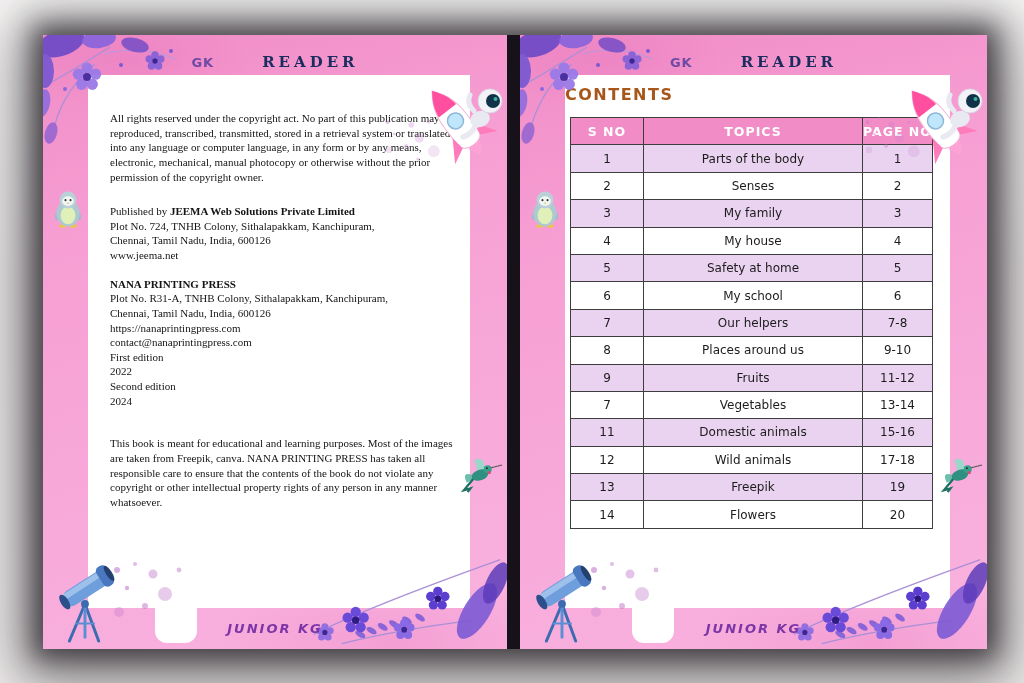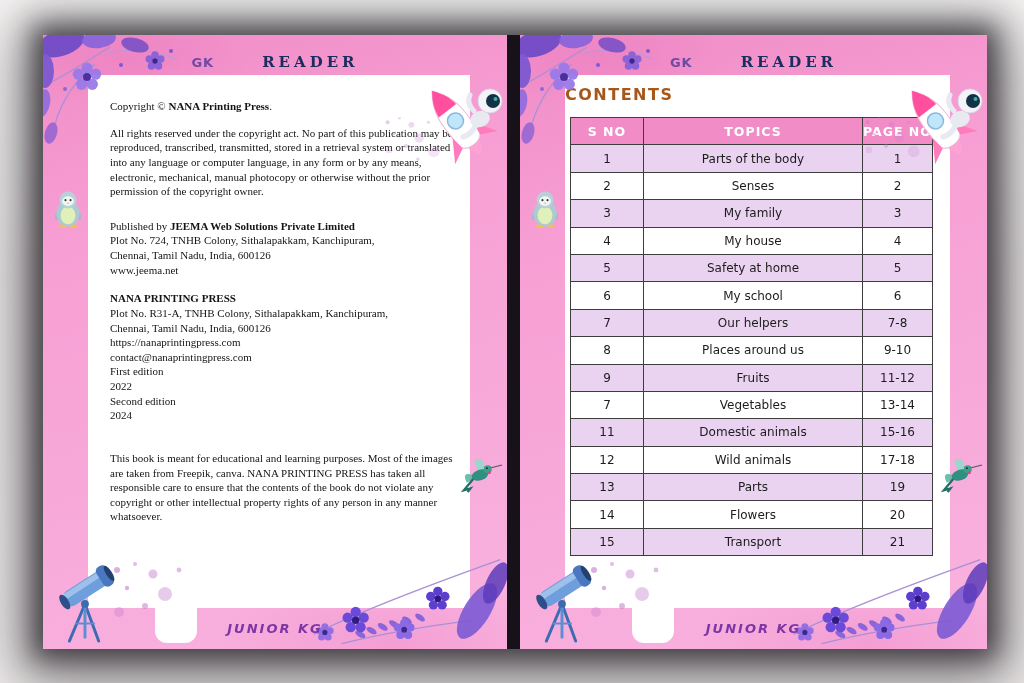--- a/index.html
+++ b/index.html
@@ -213,21 +213,20 @@
     </g>
   </defs>
 </svg>
 
 <div class="stage">
   <div class="book">
 
     <section class="page page-left">
       <div class="white-box">
         <div class="copy-text">
-          <p class="copyright-line"><span>Copyright © </span><strong>NANA Printing Press</strong><span>.</span></p>
           <p class="p-rights">All rights reserved under the copyright act. No part of this publication may be reproduced, transcribed, transmitted, stored in a retrieval system or translated into any language or computer language, in any form or by any means, electronic, mechanical, manual photocopy or otherwise without the prior permission of the copyright owner.</p>
           <div class="pub-block">
             <div><span>Published by </span><strong>JEEMA Web Solutions Private Limited</strong></div>
             <div>Plot No. 724, TNHB Colony, Sithalapakkam, Kanchipuram,</div>
             <div>Chennai, Tamil Nadu, India, 600126</div>
             <div>www.jeema.net</div>
           </div>
           <div class="printer-block">
             <div><strong>NANA PRINTING PRESS</strong></div>
             <div>Plot No. R31-A, TNHB Colony, Sithalapakkam, Kanchipuram,</div>
@@ -343,32 +342,27 @@
                 <td class="td-topic">Domestic animals</td>
                 <td class="td-page">15-16</td>
               </tr>
               <tr>
                 <td class="td-sno">12</td>
                 <td class="td-topic">Wild animals</td>
                 <td class="td-page">17-18</td>
               </tr>
               <tr class="alt">
                 <td class="td-sno">13</td>
-                <td class="td-topic">Parts</td>
+                <td class="td-topic">Freepik</td>
                 <td class="td-page">19</td>
               </tr>
               <tr>
                 <td class="td-sno">14</td>
                 <td class="td-topic">Flowers</td>
                 <td class="td-page">20</td>
-              </tr>
-              <tr class="alt">
-                <td class="td-sno">15</td>
-                <td class="td-topic">Transport</td>
-                <td class="td-page">21</td>
               </tr>
             </tbody>
         </table>
       </div>
       <svg class="deco deco-corner" viewBox="0 0 170 140">
           <use href="#floral-corner"></use>
         </svg>
       <svg class="deco deco-rocket" viewBox="0 0 95 105">
           <use href="#rocket-astronaut"></use>
         </svg>

